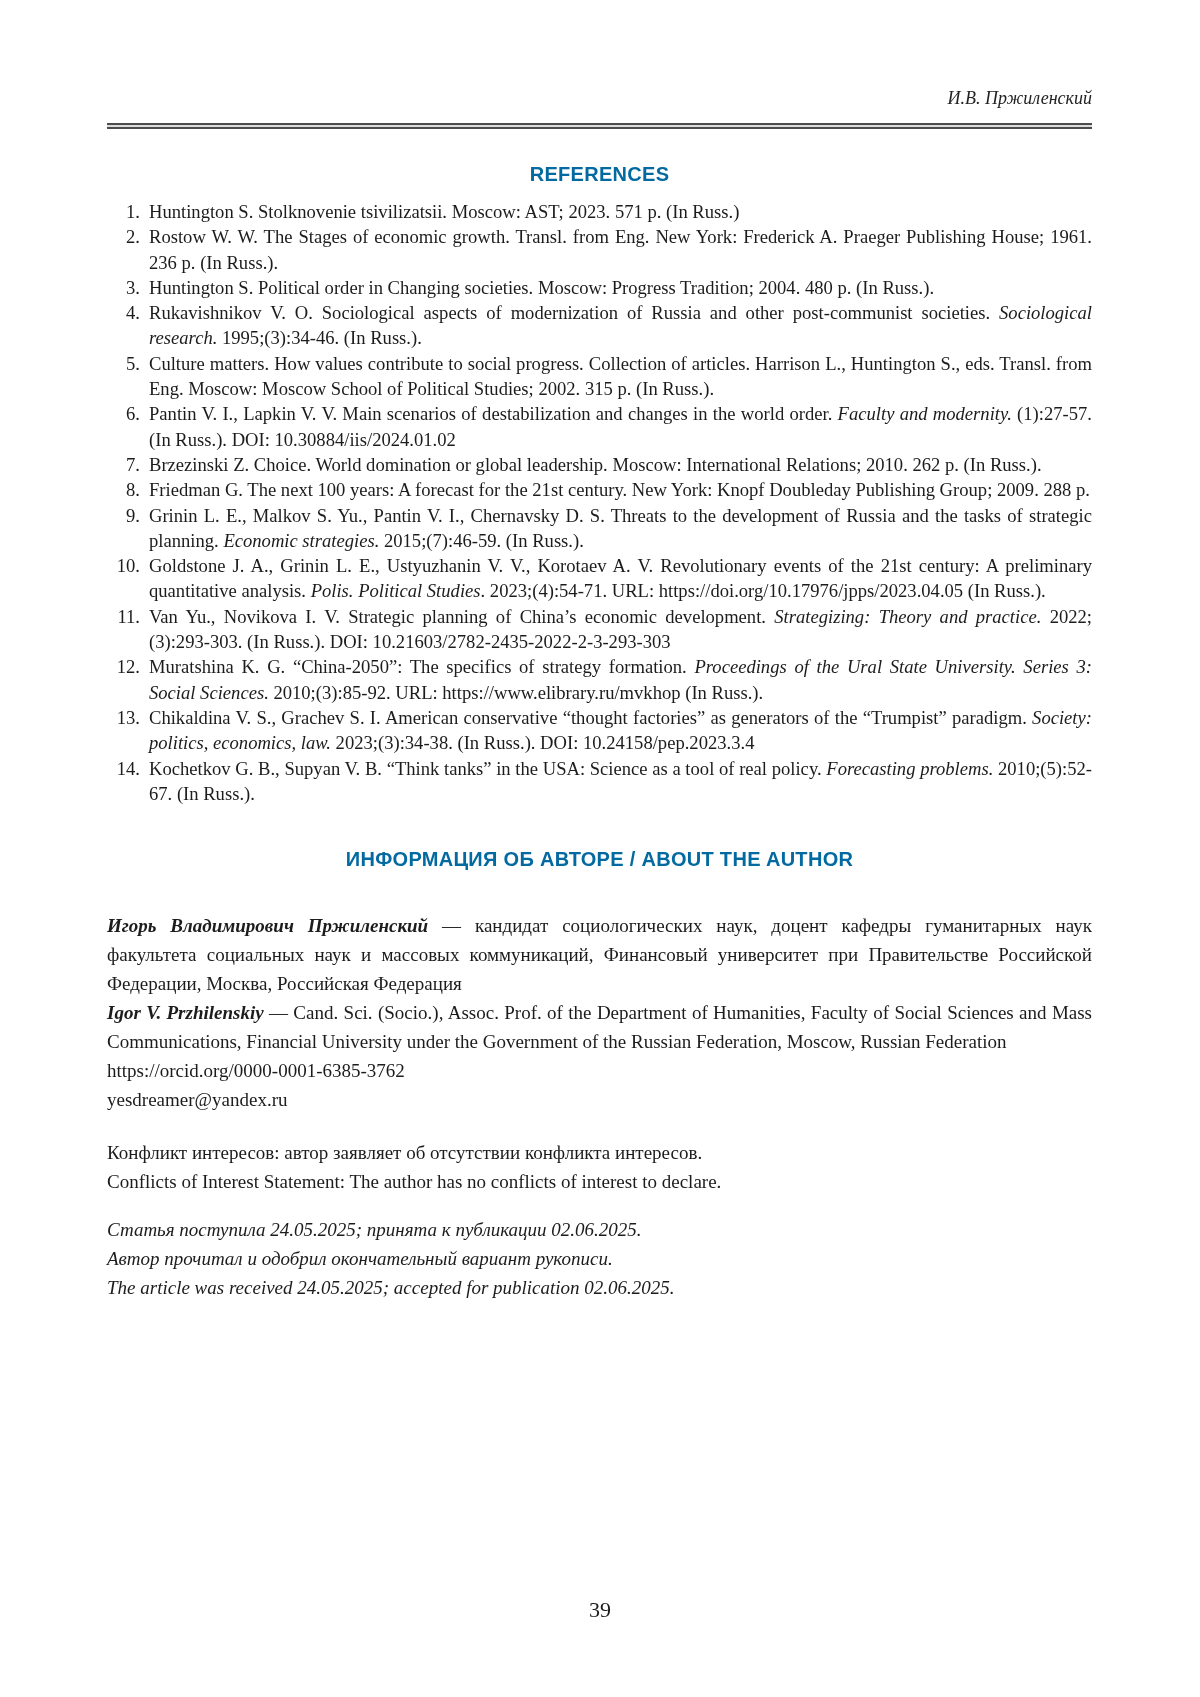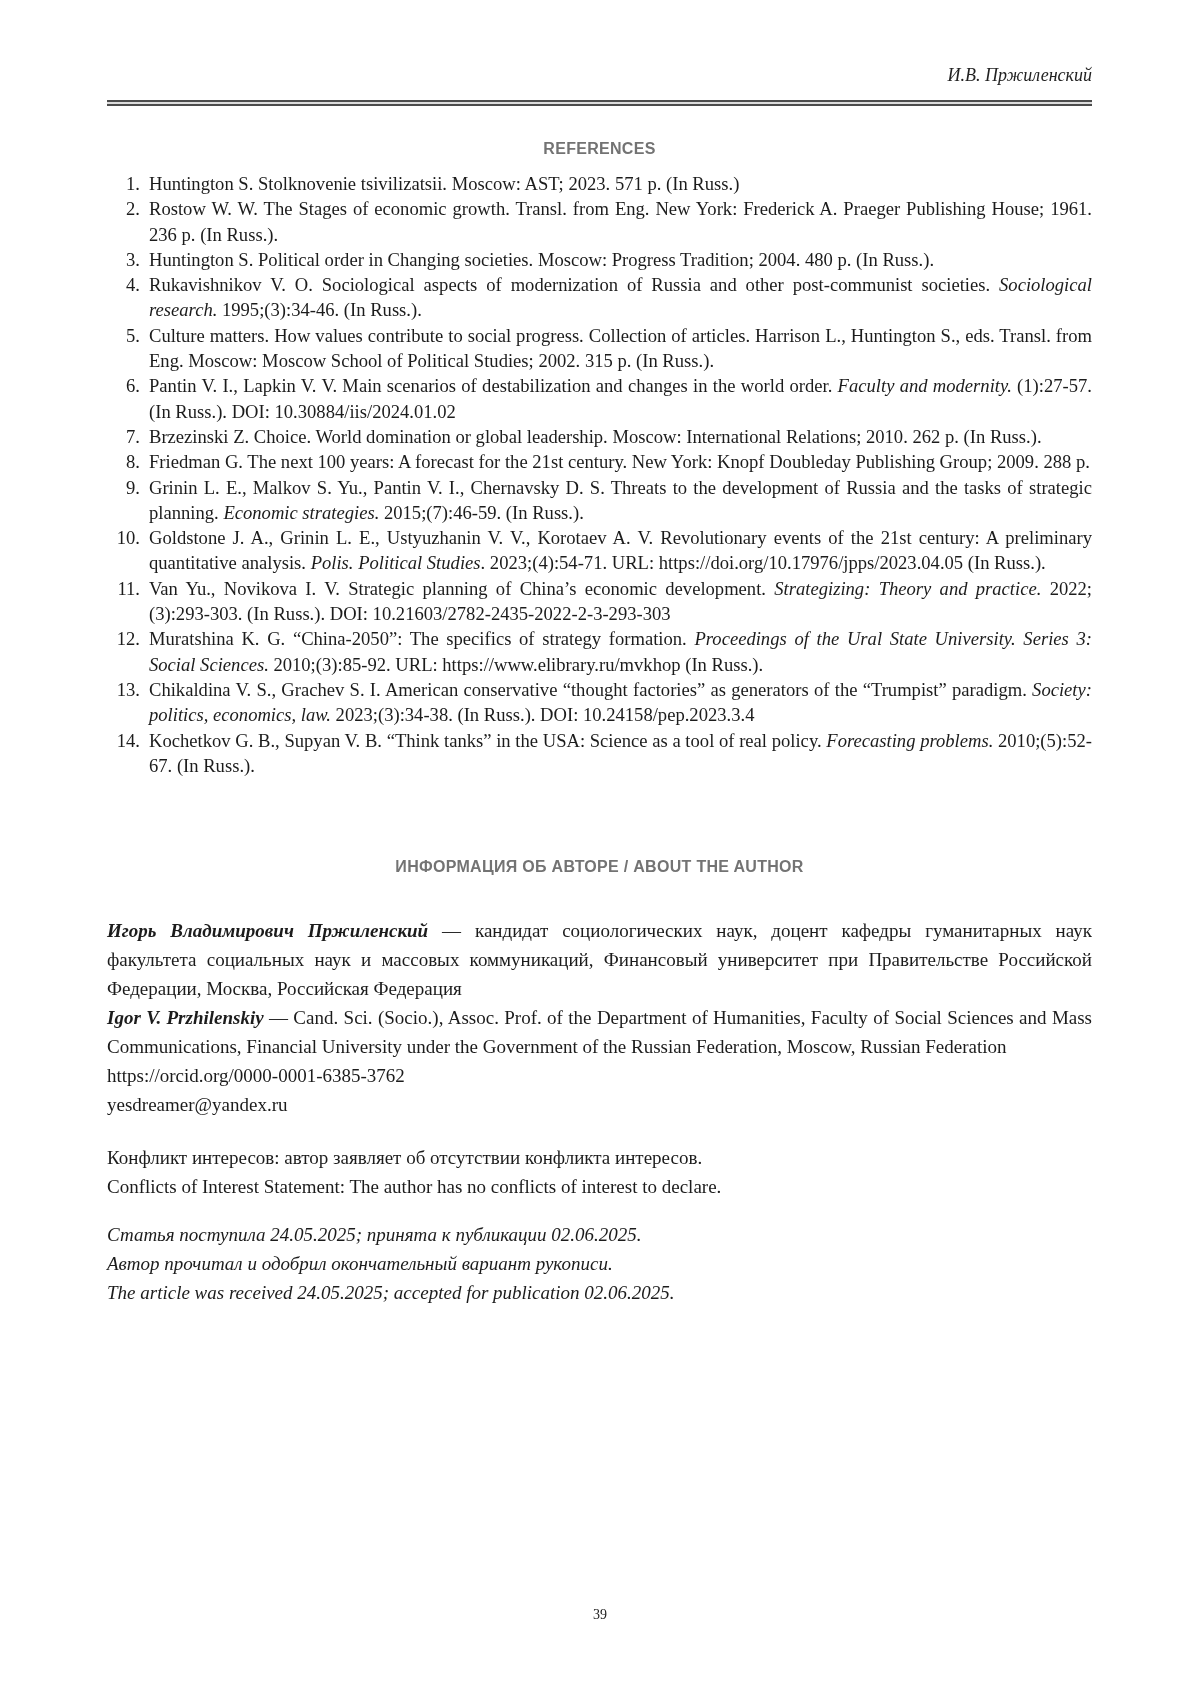--- a/index.html
+++ b/index.html
@@ -1,48 +1,48 @@
 <!DOCTYPE html>
 <html><head>
 <meta charset="utf-8">
 <style>
   html,body{margin:0;padding:0;}
   body{
     width:1200px;height:1697px;background:#ffffff;color:#1c1c1c;
     font-family:"Liberation Serif", serif;position:relative;overflow:hidden;
   }
-  .page{padding:64px 108px 0 107px;}
+  .page{padding:87px 108px 0 107px;}
   .running-head{
     text-align:right;font-style:italic;font-size:18px;line-height:22px;color:#222;
   }
   .rule{
     margin-top:14px;height:2px;background:#dcdcdc;
     border-top:2px solid #4c4c4c;border-bottom:2px solid #4c4c4c;
   }
   .section-title{
     margin:0;text-align:center;font-family:"Liberation Sans", sans-serif;
-    font-weight:700;font-size:16px;letter-spacing:.3px;color:#737373;
+    font-weight:700;font-size:20px;letter-spacing:.3px;color:#0369a1;
   }
   .refs-title{margin-top:34px;}
   ol.refs{
     margin:13px 0 0 0;padding:0;list-style:none;
     font-size:18.6px;line-height:25.3px;
   }
   ol.refs li{display:flex;}
   .ref-num{flex:0 0 33px;text-align:right;padding-right:9px;}
   .ref-text{flex:1;text-align:justify;}
-  .about-title{margin-top:80px;}
+  .about-title{margin-top:42px;}
   .author-block{margin-top:40px;font-size:19px;line-height:29px;}
   .author-block p{margin:0;text-align:justify;}
   .plain-line{text-align:left;}
   .conflict{margin-top:24px;font-size:19px;line-height:29px;}
   .dates{margin-top:19px;font-style:italic;font-size:19px;line-height:29px;}
   .page-number{
     position:absolute;left:0;bottom:74px;width:100%;
-    text-align:center;font-size:14px;color:#1c1c1c;
+    text-align:center;font-size:22px;color:#1c1c1c;
   }
 </style>
 </head>
 <body>
 
 <div class="page">
 
   <div class="running-head">И.В. Пржиленский</div>
 
   <div class="rule"></div>

